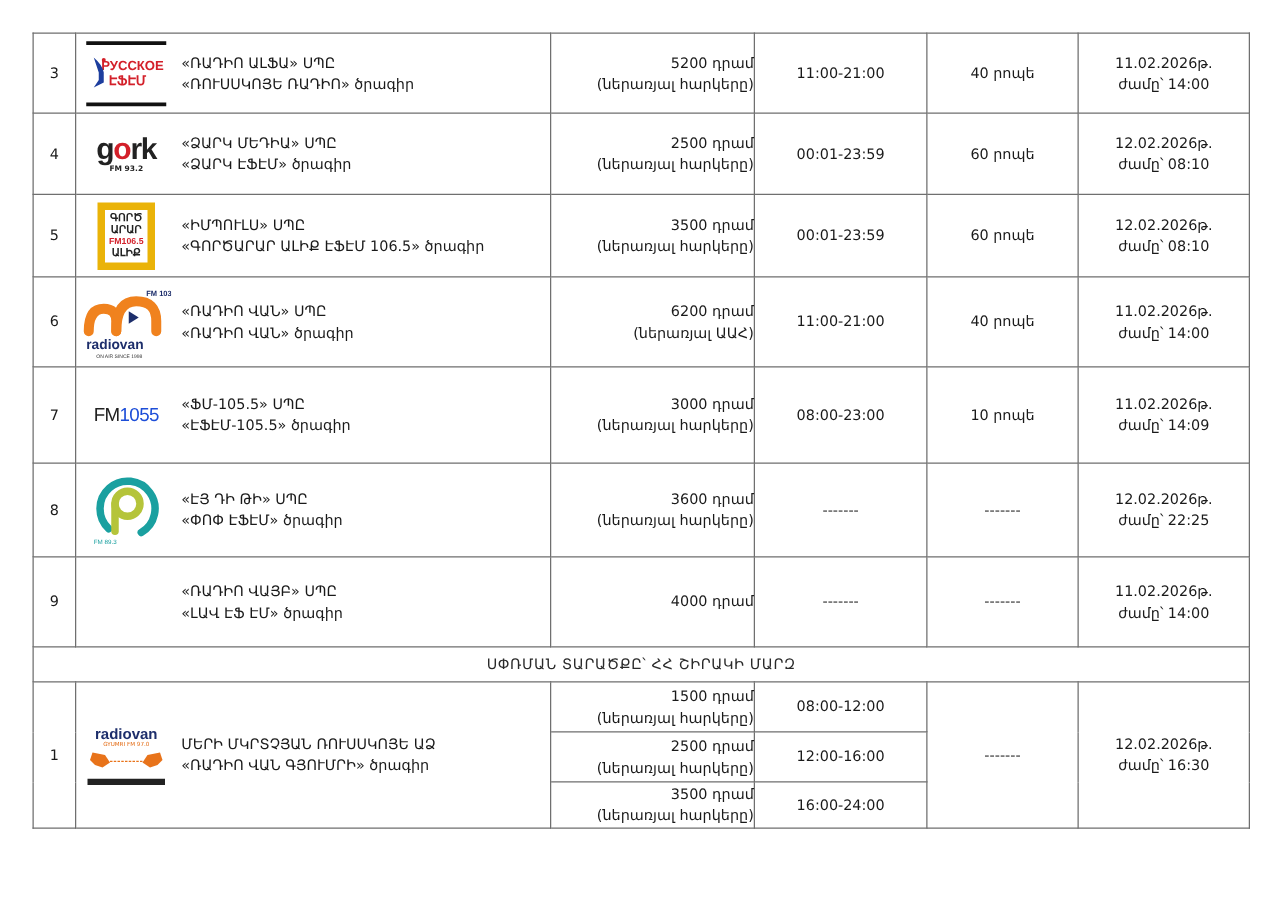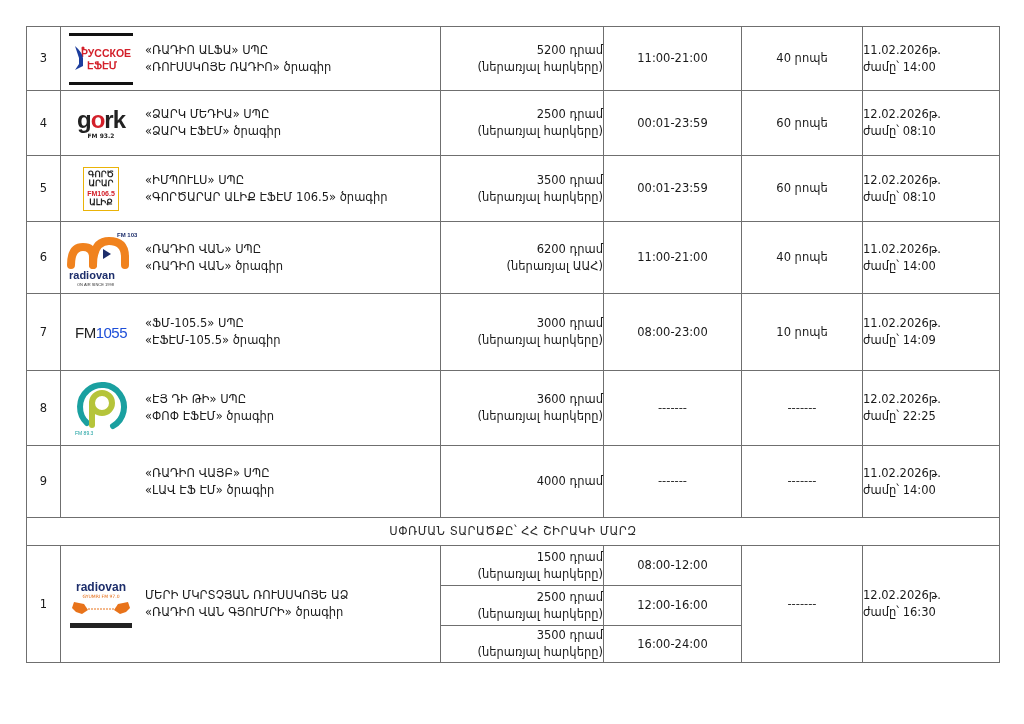--- a/index.html
+++ b/index.html
@@ -8,21 +8,21 @@
     .page { position: absolute; left: 0; top: 0; width: 1024px; height: 724px; }
     table.grid { position: absolute; left: 26px; top: 26px; width: 973px;
                  border-collapse: collapse; table-layout: fixed; }
     table.grid td { border: 1px solid #6f6f6f; padding: 0; font-size: 11.5px;
                     line-height: 17px; vertical-align: middle; }
     .c-num { width: 33px; text-align: center; }
     .c-name { width: 379px; }
     .c-price { width: 162px; text-align: right; }
     .c-time { width: 137px; text-align: center; }
     .c-dur { width: 120px; text-align: center; }
-    .c-date { width: 136px; text-align: left; }
+    .c-date { width: 136px; text-align: center; }
     .name-wrap { display: flex; align-items: center; height: 100%; }
     .logo { width: 72px; flex: 0 0 72px; display: flex; align-items: center;
             justify-content: center; margin-left: 4px; }
     .name-text { margin-left: 8px; }
     .name-text div { white-space: nowrap; }
     .section-head { text-align: center; font-size: 12.5px; letter-spacing: 0.5px;
                     color: #2a2a2a; height: 27px; }
     .footer { position: absolute; right: 40px; top: 686px; font-size: 12px;
               color: #6a6a6a; letter-spacing: 0.3px; }
     .dash { color: #333; letter-spacing: 0px; }
@@ -30,21 +30,21 @@
     .lg-russkoe { width: 64px; height: 46px; border-top: 3px solid #111; border-bottom: 3px solid #111;
                   display: flex; align-items: center; justify-content: center; position: relative; background:#fff; }
     .lg-russkoe .txt { color: #d3202a; font-weight: bold; font-size: 10.5px; line-height: 12px;
                        font-family: Liberation Sans, sans-serif; text-align: left; margin-left: 10px; }
     .lg-russkoe .gram { position: absolute; left: 4px; top: 8px; width: 12px; height: 28px; }
     .lg-gork { display:flex; flex-direction:column; align-items:center; }
     .lg-gork .big { font-family: "Liberation Sans", sans-serif; font-weight: bold; font-size: 24px;
                     line-height: 24px; color:#222; letter-spacing: -1px; }
     .lg-gork .big .o { color:#d3202a; }
     .lg-gork .small { font-size: 6px; color:#222; line-height: 7px; font-weight: bold; }
-    .lg-gorts { width: 34px; border: 1px solid #eab308; text-align: center; padding: 2px 0;
+    .lg-gorts { width: 34px; border: 6px solid #eab308; text-align: center; padding: 2px 0;
                 font-family: "Liberation Sans", sans-serif; font-weight: bold; font-size: 8.5px; line-height: 9.5px; color:#222; }
     .lg-gorts .fm { color:#d3202a; font-size: 7px; }
     .lg-van { position: relative; width: 72px; height: 58px; }
     .lg-fm1055 { font-family: "Liberation Sans", sans-serif; font-size: 15px; color:#222; letter-spacing:-0.5px; }
     .lg-fm1055 .pink { color:#1d4ed8; }
     .lg-pop { position: relative; width: 56px; height: 58px; }
     .lg-gyumri { width: 62px; text-align:center; }
     .lg-gyumri .rv { font-family: "Liberation Sans", sans-serif; font-weight: bold; font-size: 12px; color:#1d2e6b; line-height: 13px; }
     .lg-gyumri .sub { font-size: 4.5px; color:#e36a12; line-height: 6px; }
     .lg-gyumri .bar { height: 5px; background:#222; margin-top: 2px; }

